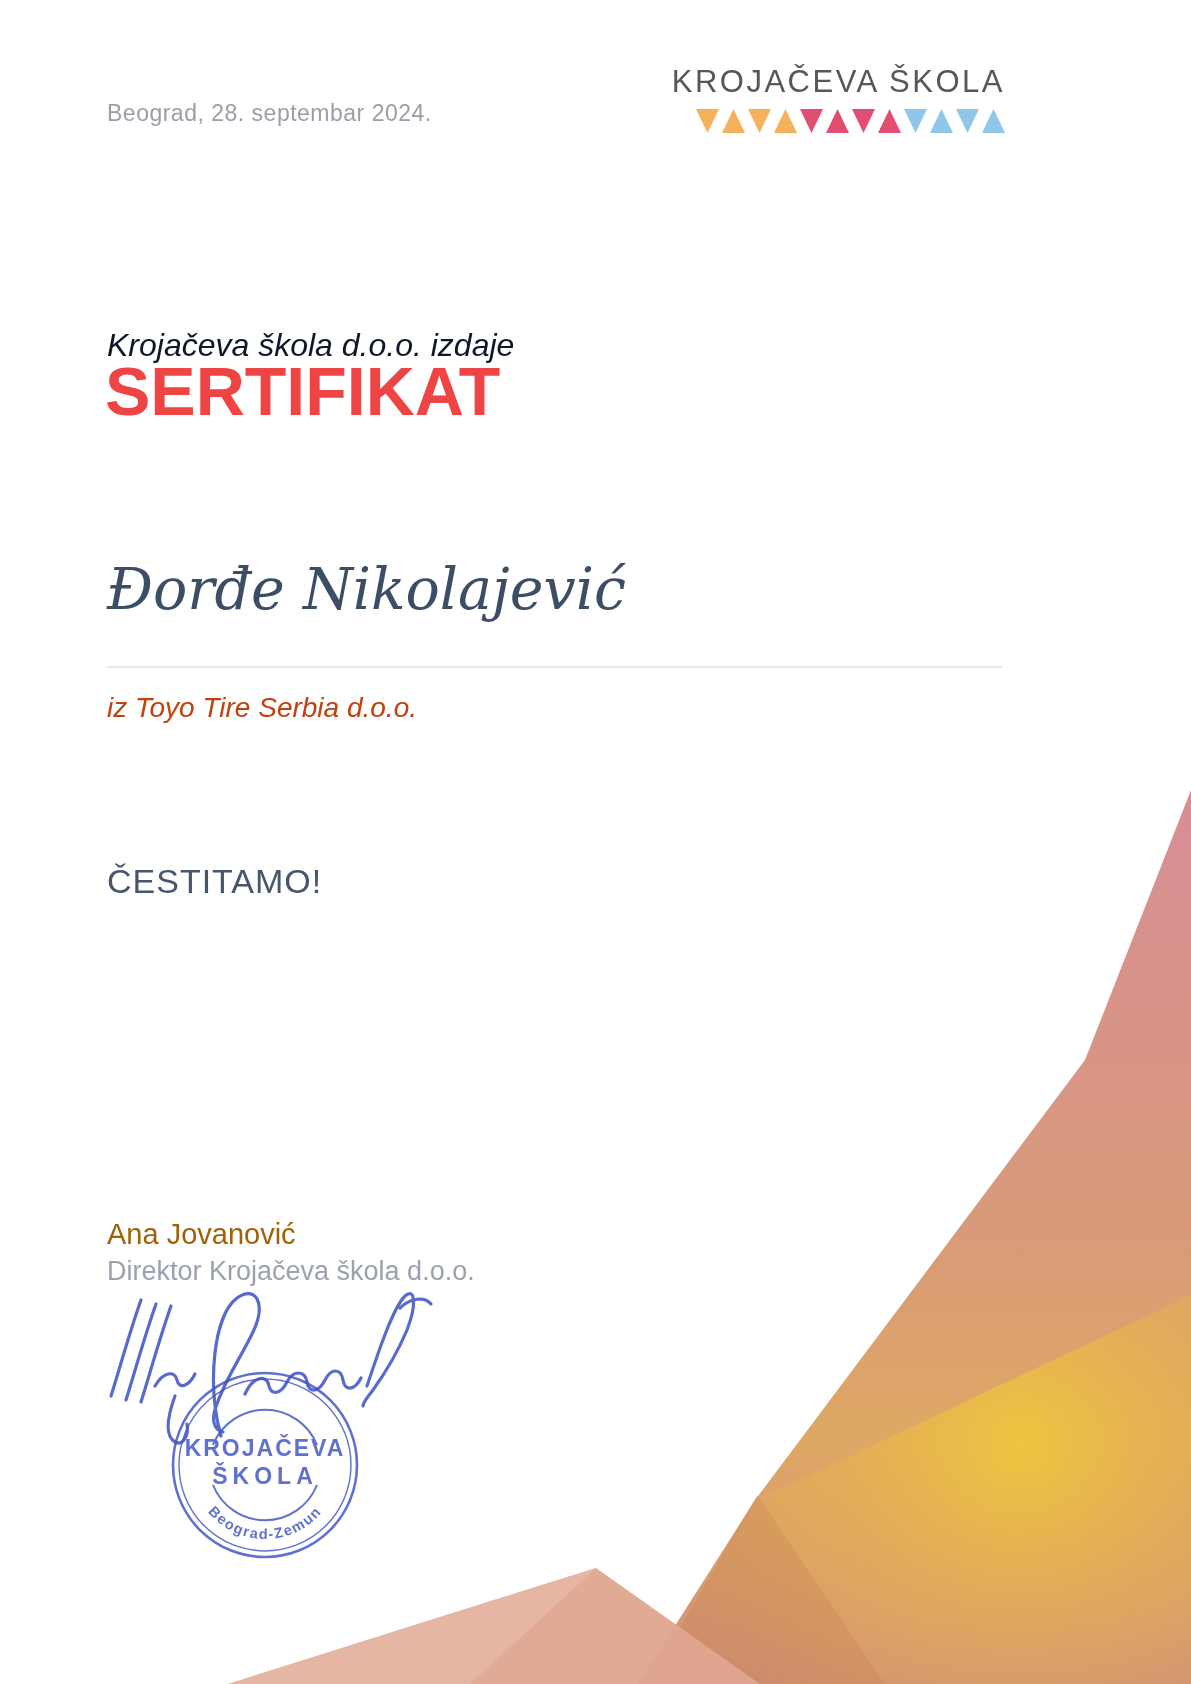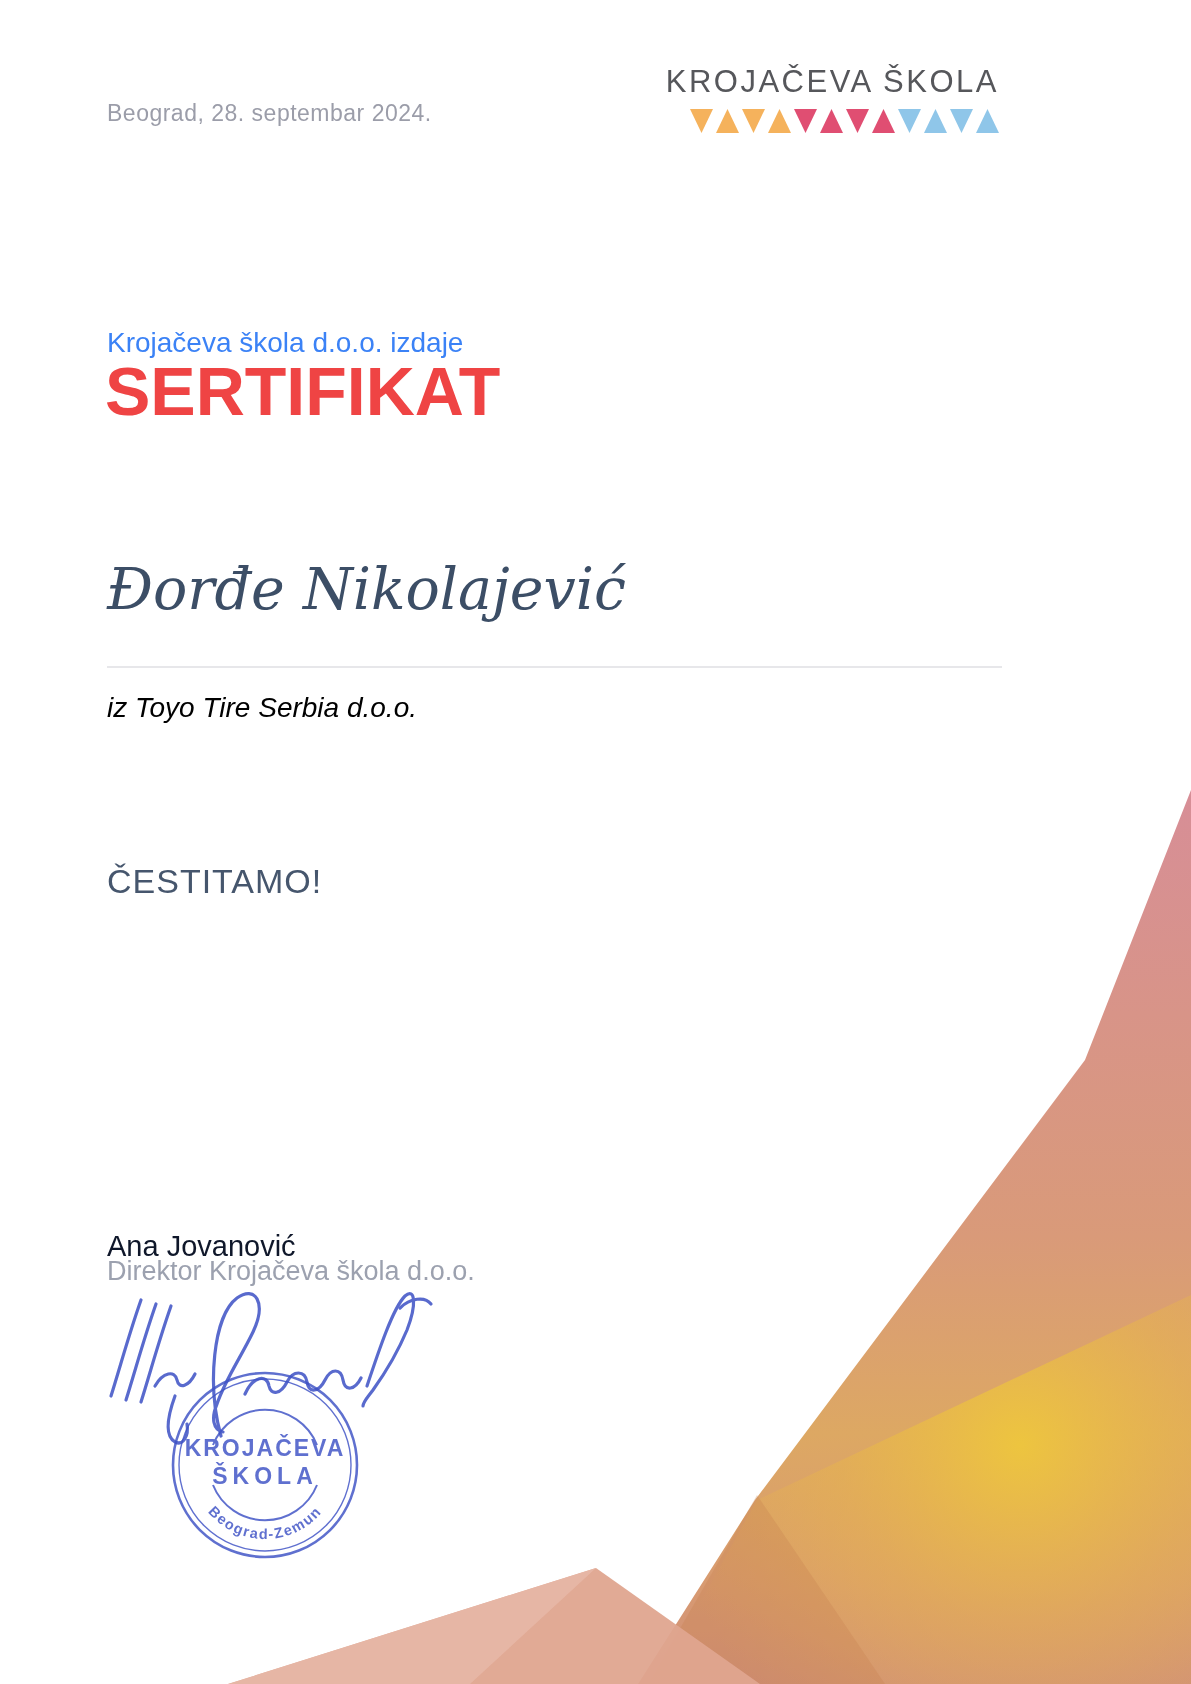--- a/index.html
+++ b/index.html
@@ -11,67 +11,67 @@
     font-family:"Liberation Sans", sans-serif;
   }
   .decor{position:absolute;top:0;left:0;z-index:0;pointer-events:none;}
   .content{position:absolute;top:0;left:0;width:100%;height:100%;z-index:1;}
 
   .date{
     position:absolute;left:107px;top:100px;
     font-size:23px;color:#9B9DA9;letter-spacing:.5px;
   }
   .logo{
-    position:absolute;top:64px;right:192px;text-align:left;
+    position:absolute;top:64px;right:186px;text-align:left;
   }
   .logo-text{
     font-size:31px;color:#56575B;letter-spacing:2.5px;font-weight:400;
     white-space:nowrap;
   }
   .tri-strip{
     display:flex;gap:3px;justify-content:flex-end;margin-top:9px;height:25px;
   }
   .tri{width:23px;height:24px;flex:0 0 auto;}
   .tri.down{clip-path:polygon(0 0,100% 0,50% 100%);}
   .tri.up{clip-path:polygon(50% 0,100% 100%,0 100%);}
 
   .issuer-line{
     position:absolute;left:107px;top:327px;
-    font-size:28px;color:#3b82f6;
+    font-size:32px;color:#0f172a;font-style:italic;
   }
   .cert-title{
     position:absolute;left:105px;top:352px;
     font-size:68px;font-weight:700;color:#ef4444;
     letter-spacing:0px;line-height:1.15;margin:0;
   }
   .recipient-name{
     position:absolute;left:107px;top:556px;
     font-family:"DejaVu Serif", serif;font-style:italic;
     font-size:57px;color:#3C4E66;white-space:nowrap;text-align:right;
   }
   .name-underline{
     position:absolute;left:107px;top:666px;width:895px;height:2px;
     background:#E7E7EA;
   }
   .company-line{
     position:absolute;left:107px;top:692px;
-    font-size:28px;font-style:italic;color:#000000;
+    font-size:28px;font-style:italic;color:#c2410c;
   }
   .congrats-heading{
     position:absolute;left:107px;top:862px;
     font-size:34px;font-weight:500;color:#46566D;letter-spacing:1px;
   }
   .congrats-paragraph{
     position:absolute;left:107px;top:938px;width:800px;
     font-size:27.5px;line-height:38px;color:#9DA2B0;
   }
   .congrats-paragraph .bold-seg{font-weight:700;color:#9096A8;}
   .signer-name{
     position:absolute;left:107px;top:1218px;
-    font-size:29px;font-weight:500;color:#0f172a;margin-top:12px;
+    font-size:29px;font-weight:500;color:#a16207;
   }
   .signer-title{
     position:absolute;left:107px;top:1256px;
     font-size:27px;color:#9CA1AF;
   }
   .sig-block{
     position:absolute;left:95px;top:1278px;width:360px;height:310px;
   }
   .stamp-text{font-family:"Liberation Sans", sans-serif;font-weight:700;}
 </style>

